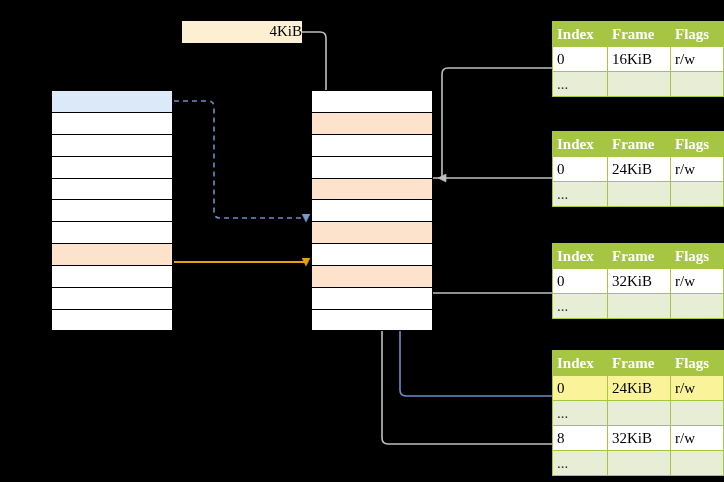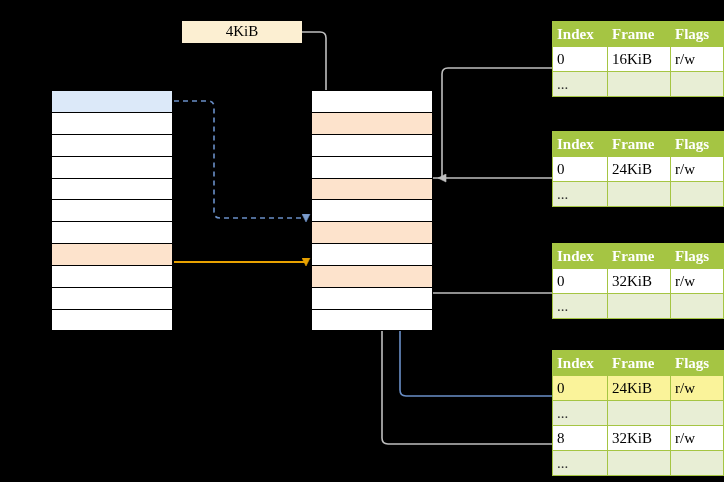--- a/index.html
+++ b/index.html
@@ -25,21 +25,21 @@
   .cell.orange{background:#FDE3CC;}
 
   
   .label-box{
     position:absolute;
     box-sizing:border-box;
     background:#FCEFD2;
     color:#000;
     font-size:15px;
     line-height:20px;
-    text-align:center;
+    text-align:right;
     white-space:nowrap;
   }
 
   
   .ftable{
     position:absolute;
     border-collapse:collapse;
     table-layout:fixed;
     background:#fff;
   }

